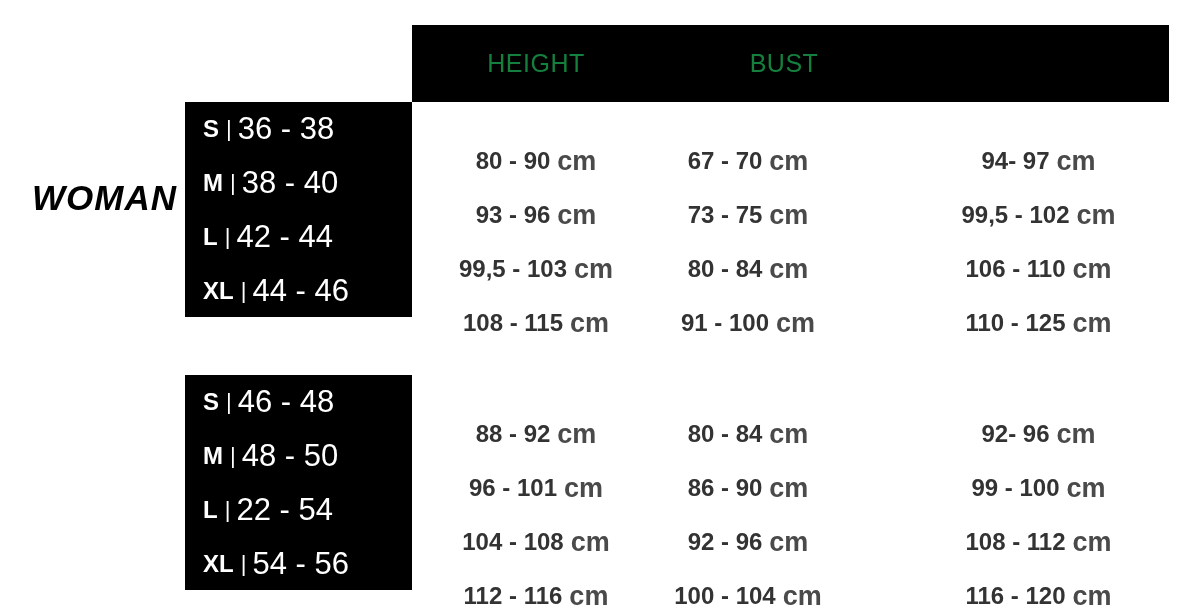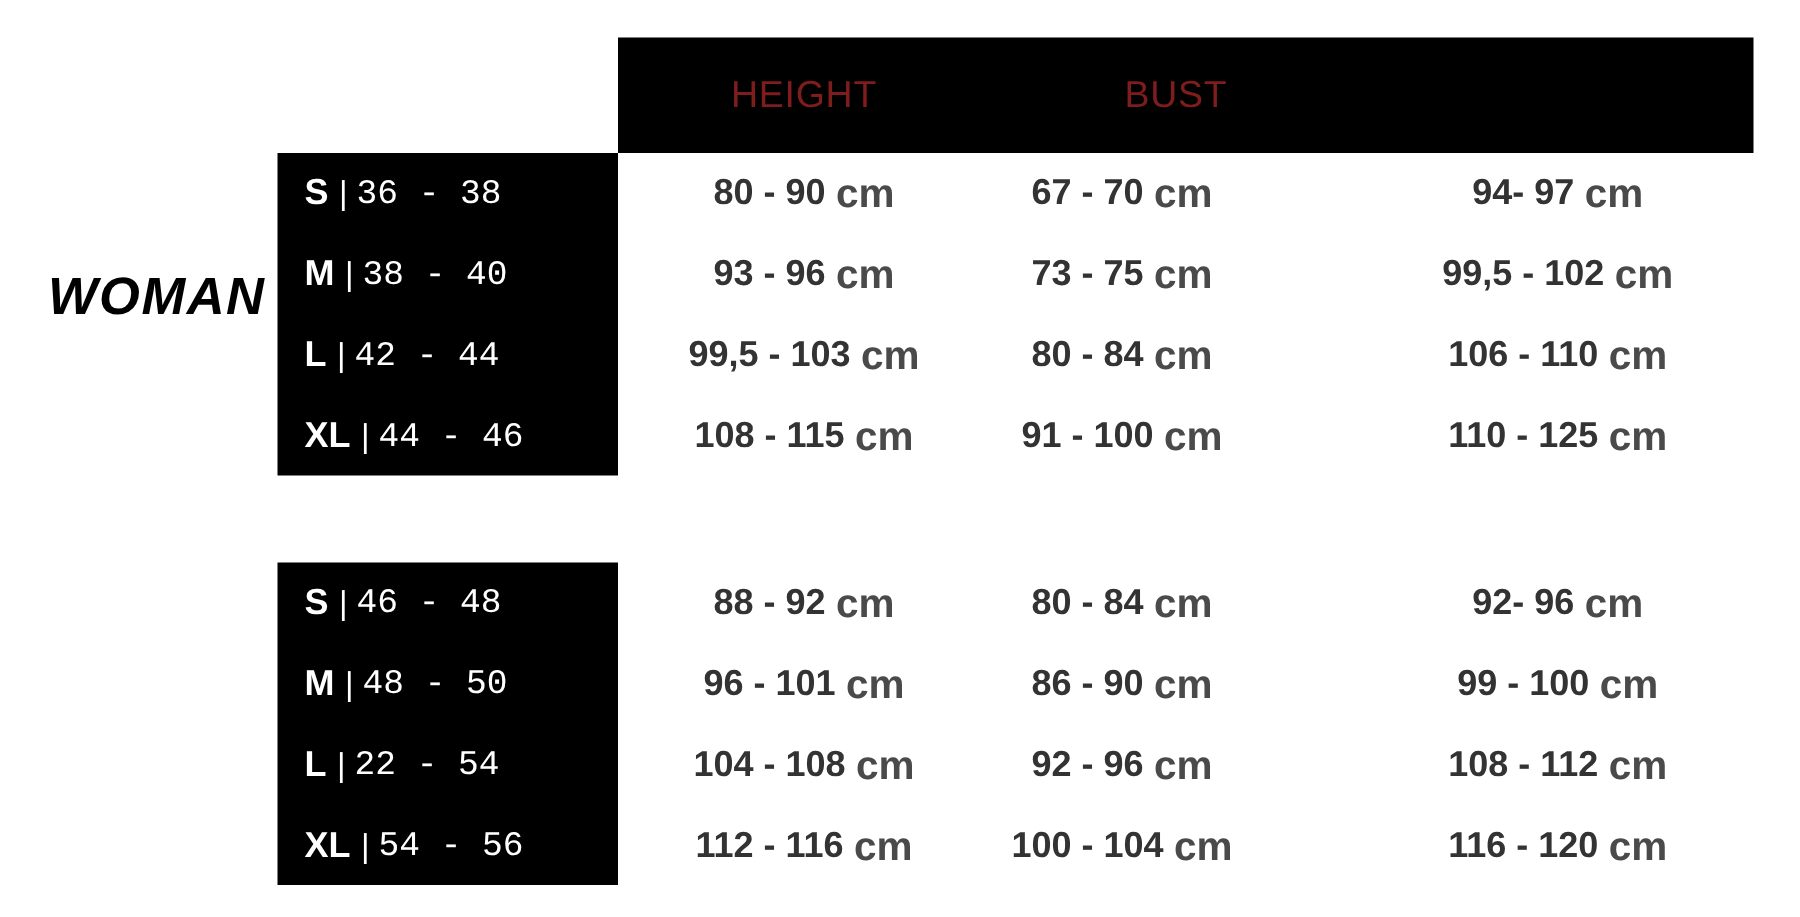--- a/index.html
+++ b/index.html
@@ -29,21 +29,21 @@
     height: 77px;
     background: #000000;
   }
   .header-cell {
     position: absolute;
     top: 25px;
     height: 77px;
     display: flex;
     align-items: center;
     justify-content: center;
-    color: #7f1d1d;
+    color: #15803d;
     font-size: 25px;
     letter-spacing: 0.5px;
     font-weight: 400;
   }
   .hc-height { left: 412px;  width: 248px; }
   .hc-bust   { left: 660px;  width: 248px; }
   .hc-waist  { left: 908px;  width: 261px; }
 
   
   .size-block {
@@ -94,32 +94,32 @@
     font-weight: bold;
     font-size: 24px;
   }
   .cell-size .sep {
     margin: 0 6px 0 7px;
     font-weight: 300;
     font-size: 22px;
   }
   .cell-size .rng {
     font-weight: 400;
-    font-size: 23px;
-    font-family: Liberation Mono, monospace;
+    font-size: 31px;
   }
 
   .cell-measure {
     position: absolute;
     height: 54px;
     display: flex;
     align-items: center;
     justify-content: center;
     color: #3b3b3b;
     font-size: 24px;
+    margin-top: 32px;
   }
   .cell-measure .val {
     font-weight: bold;
     color: #333333;
   }
   .cell-measure .unit {
     font-weight: 700;
     color: #4a4a4a;
     margin-left: 7px;
     font-size: 27px;

